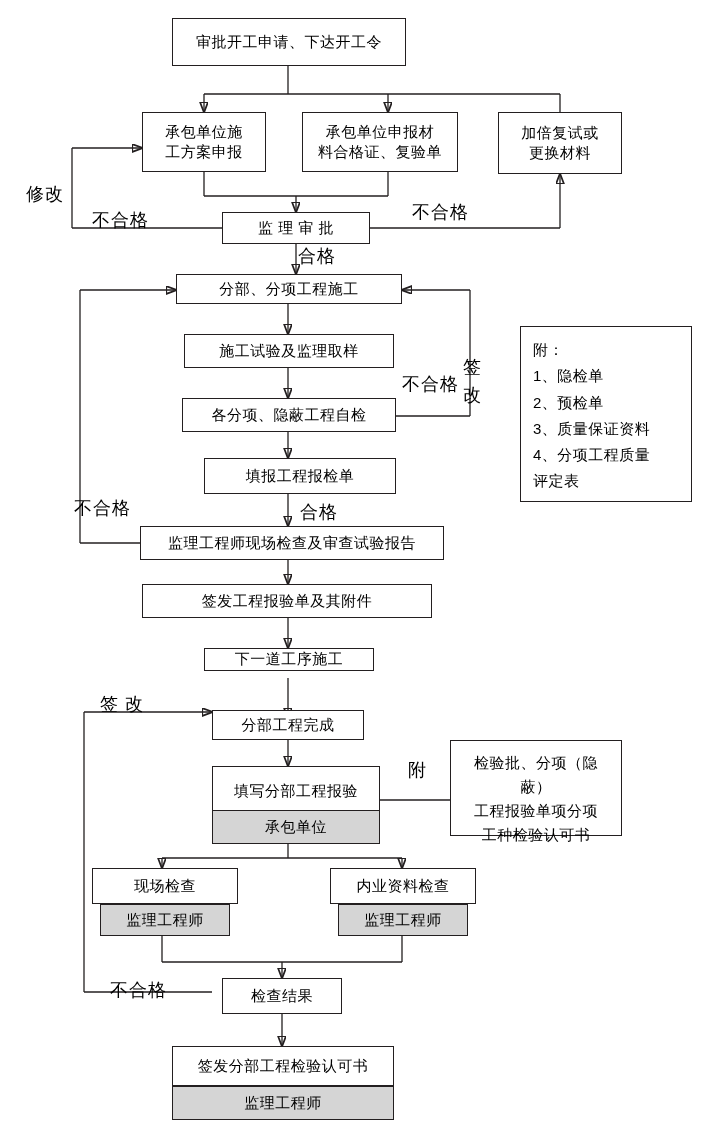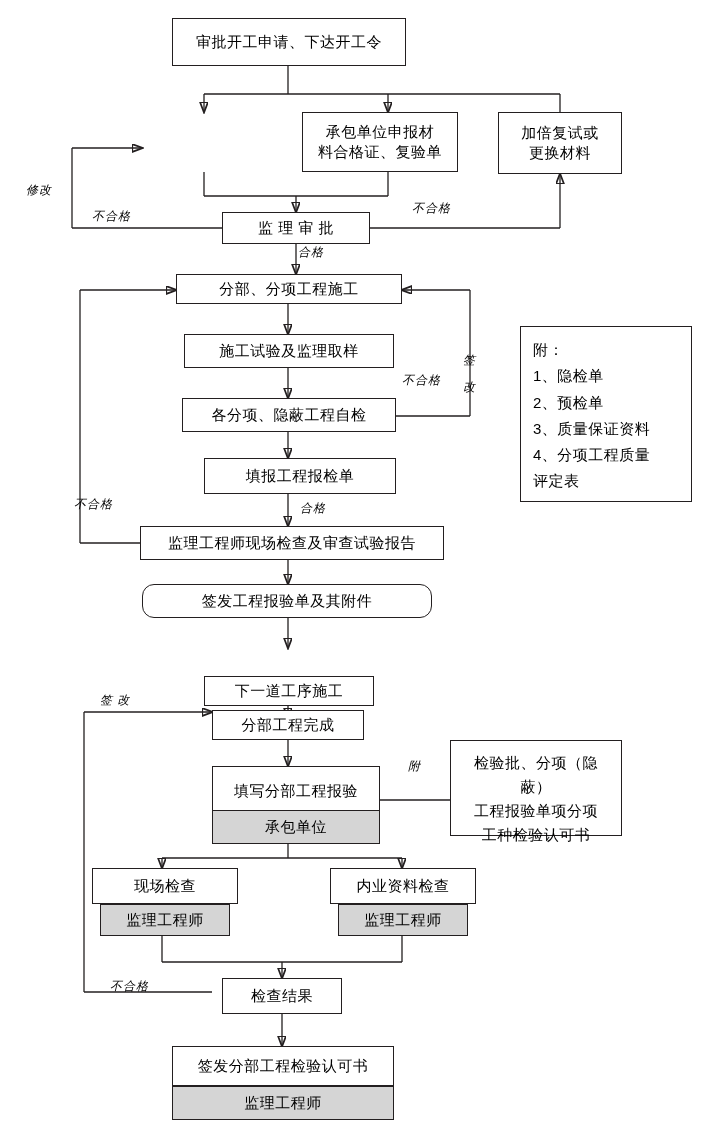--- a/index.html
+++ b/index.html
@@ -45,26 +45,25 @@
     color: #000000;
     font-size: 15px;
     line-height: 1.75;
     letter-spacing: 0.5px;
     white-space: pre-line;
     padding: 10px 12px;
     text-align: left;
   }
   .label {
     position: absolute;
-    font-size: 12px;
+    font-size: 18px;
     color: #000000;
     letter-spacing: 1px;
     white-space: pre;
     background: transparent;
-    font-style: italic;
   }
   .label.vert {
     writing-mode: vertical-rl;
     letter-spacing: 2px;
   }
   svg.wires {
     position: absolute;
     left: 0;
     top: 0;
     width: 720px;
@@ -142,42 +141,44 @@
     <line x1="162" y1="936" x2="162" y2="962"></line>
     <line x1="402" y1="936" x2="402" y2="962"></line>
     <line x1="162" y1="962" x2="402" y2="962"></line>
     <line x1="282" y1="962" x2="282" y2="978" marker-end="url(#arrow)"></line>
 
     <line x1="282" y1="1014" x2="282" y2="1046" marker-end="url(#arrow)"></line>
   </svg>
 
   <div class="node" style="left:172px; top:18px; width:234px; height:48px;">审批开工申请、下达开工令</div>
 
+  <div class="node" style="left:142px; top:112px; width:124px; height:60px;">承包单位施
+工方案申报</div>
 
   <div class="node" style="left:302px; top:112px; width:156px; height:60px;">承包单位申报材
 料合格证、复验单</div>
 
   <div class="node" style="left:498px; top:112px; width:124px; height:62px;">加倍复试或
 更换材料</div>
 
   <div class="node" style="left:222px; top:212px; width:148px; height:32px;">监 理 审 批</div>
 
   <div class="node" style="left:176px; top:274px; width:226px; height:30px;">分部、分项工程施工</div>
 
   <div class="node" style="left:184px; top:334px; width:210px; height:34px;">施工试验及监理取样</div>
 
   <div class="node" style="left:182px; top:398px; width:214px; height:34px;">各分项、隐蔽工程自检</div>
 
   <div class="node" style="left:204px; top:458px; width:192px; height:36px;">填报工程报检单</div>
 
   <div class="node" style="left:140px; top:526px; width:304px; height:34px;">监理工程师现场检查及审查试验报告</div>
 
-  <div class="node" style="left:142px; top:584px; width:290px; height:34px;border-radius:12px;">签发工程报验单及其附件</div>
-
-  <div class="node" style="left:204px; top:648px; width:170px; height:30px;margin-top:28px;">下一道工序施工</div>
+  <div class="node" style="left:142px; top:584px; width:290px; height:34px;">签发工程报验单及其附件</div>
+
+  <div class="node" style="left:204px; top:648px; width:170px; height:23px;">下一道工序施工</div>
 
   <div class="node" style="left:212px; top:710px; width:152px; height:30px;">分部工程完成</div>
 
   <div class="node nodetop" style="left:212px; top:766px; width:168px; height:50px;">填写分部工程报验</div>
 
   <div class="node shaded" style="left:212px; top:810px; width:168px; height:34px;">承包单位</div>
 
   <div class="node nodetop" style="left:92px; top:868px; width:146px; height:36px;">现场检查</div>
 
   <div class="node shaded" style="left:100px; top:904px; width:130px; height:32px;">监理工程师</div>

